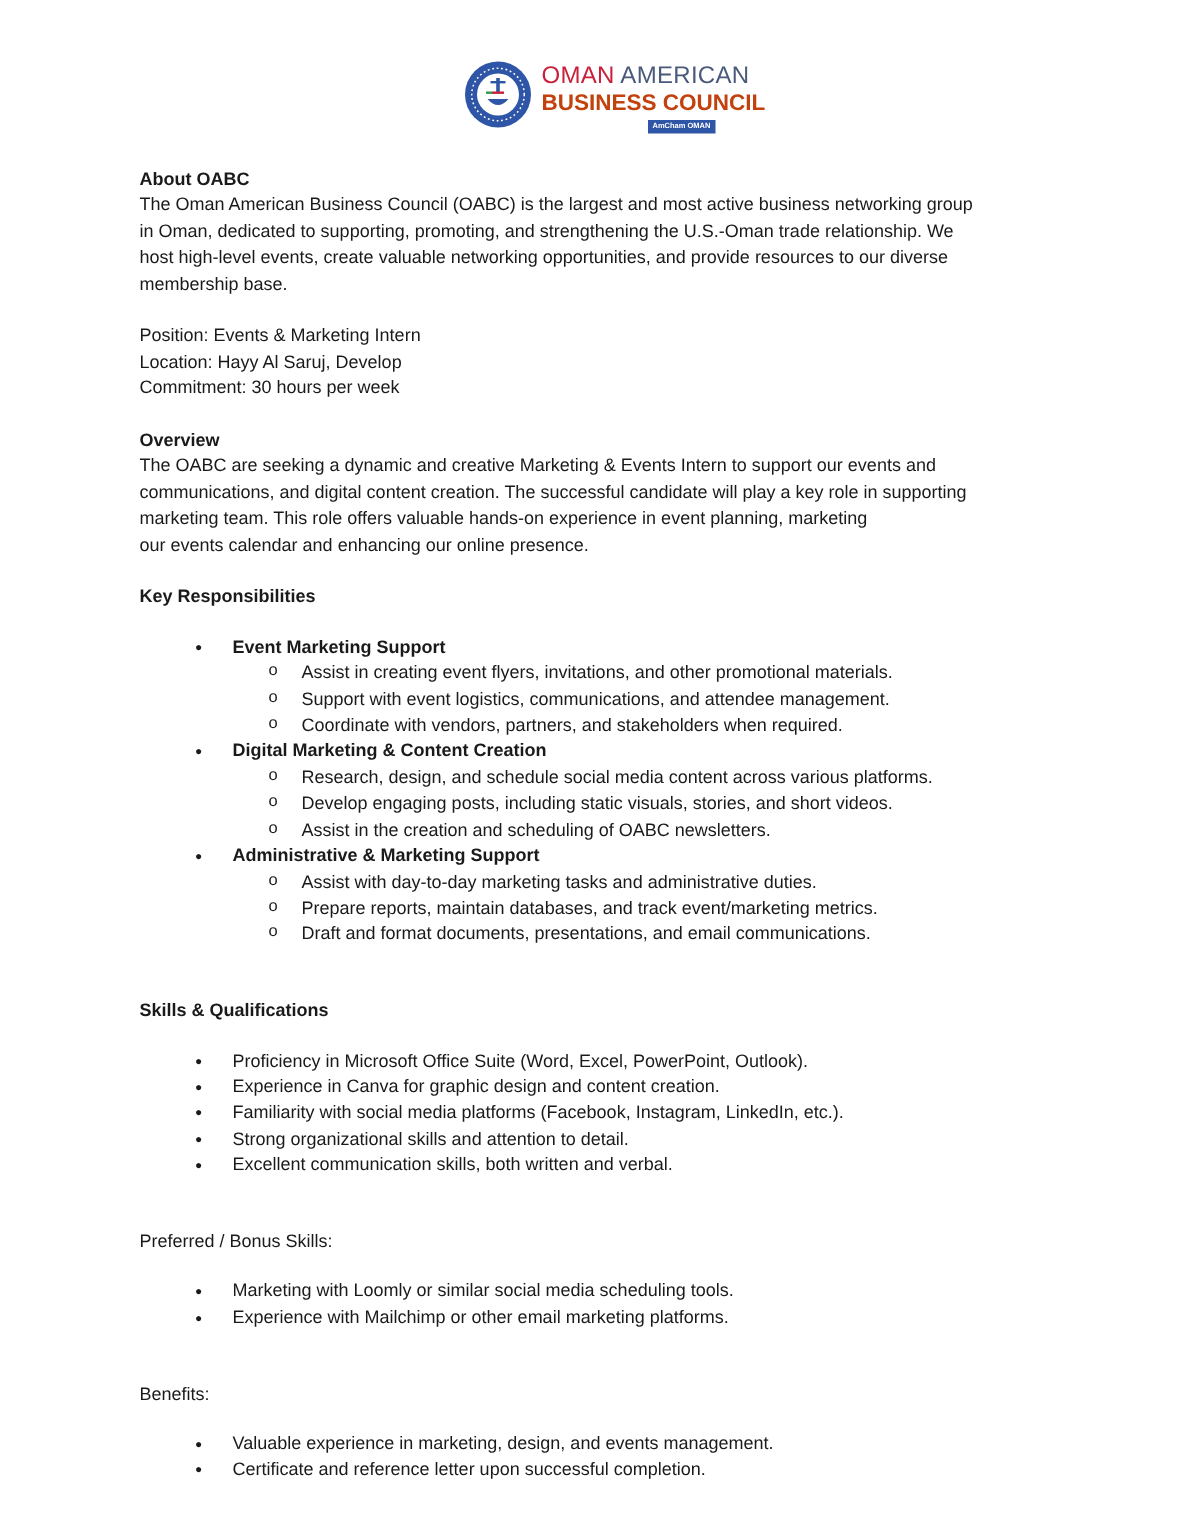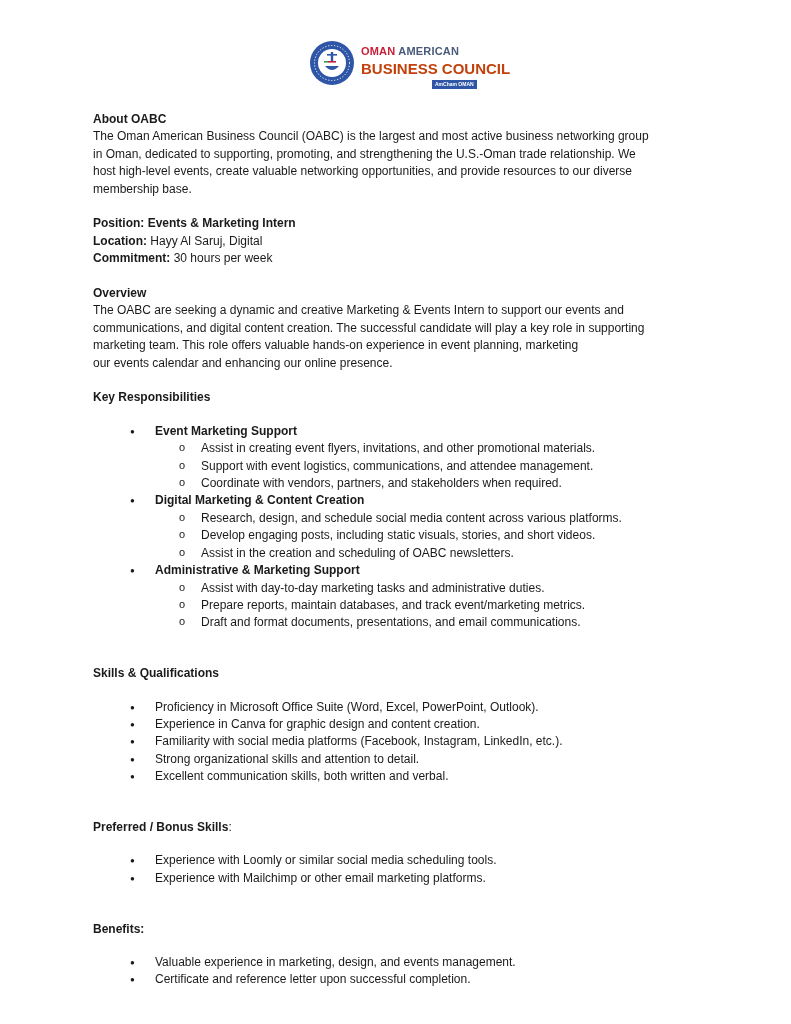--- a/index.html
+++ b/index.html
@@ -1,31 +1,31 @@
 <!DOCTYPE html>
 <html><head>
 <meta charset="utf-8">
 <style>
   html, body { margin: 0; padding: 0; background: #ffffff; }
   body { width: 791px; height: 1024px; position: relative; overflow: hidden;
          font-family: "Liberation Sans", sans-serif; color: #1a1a1a; }
   .logo { position: absolute; left: 309px; top: 38px; width: 190px; height: 56px; }
   .seal { position: absolute; left: 0; top: 2px; width: 46px; height: 46px; }
   .logo-text { position: absolute; left: 52px; top: 4px; }
-  .logo-line1 { font-weight: bold; font-size: 11px; color: #c8203a; letter-spacing: 0.2px; line-height: 18px; white-space: nowrap; }
+  .logo-line1 { font-weight: normal; font-size: 16px; color: #c8203a; letter-spacing: 0.2px; line-height: 18px; white-space: nowrap; }
   .logo-line1 .blue { color: #4a5a7a; }
   .logo-line2 { font-weight: bold; font-size: 15px; color: #c2410c; line-height: 17px; white-space: nowrap; }
   .logo-badge { position: absolute; left: 123px; top: 42px; background: #2f56a6; color: #fff;
                 font-size: 5px; font-weight: bold; padding: 1px 3px; line-height: 7px; white-space: nowrap; }
 
   .doc { position: absolute; left: 93px; top: 111px; width: 620px; font-size: 12px; line-height: 17.4px; }
   .doc p { margin: 0; }
   .h { font-weight: bold; }
   .gap { height: 17.4px; }
-  .b { font-weight: bold; }
+  .b { font-weight: normal; }
   ul.l1 { list-style: none; margin: 16px; padding: 0; }
   ul.l1 > li { position: relative; padding-left: 46px; }
   ul.l1 > li::before { content: "●"; position: absolute; left: 21px; top: 0; font-size: 8px; }
   ul.l2 { list-style: none; margin: 0; padding: 0; }
   ul.l2 > li { position: relative; padding-left: 46px; }
   ul.l2 > li::before { content: "o"; position: absolute; left: 24px; top: -1px; font-size: 11px; }
   .t-bold { font-weight: bold; }
 </style>
 </head>
 <body>
@@ -54,21 +54,21 @@
     <p class="h">About OABC</p>
     <p>The Oman American Business Council (OABC) is the largest and most active business networking group</p>
     <p>in Oman, dedicated to supporting, promoting, and strengthening the U.S.-Oman trade relationship. We</p>
     <p>host high-level events, create valuable networking opportunities, and provide resources to our diverse</p>
     <p>membership base.</p>
   </section>
   <div class="gap"></div>
 
   <section>
     <p><span class="b">Position: Events &amp; Marketing Intern</span></p>
-    <p><span class="b">Location:</span><span> Hayy Al Saruj, Digital</span></p>
+    <p><span class="b">Location:</span><span> Hayy Al Saruj, Develop</span></p>
     <p><span class="b">Commitment:</span><span> 30 hours per week</span></p>
   </section>
   <div class="gap"></div>
 
   <section>
     <p class="h">Overview</p>
     <p>The OABC are seeking a dynamic and creative Marketing &amp; Events Intern to support our events and</p>
     <p>communications, and digital content creation. The successful candidate will play a key role in supporting</p>
     <p>marketing team. This role offers valuable hands-on experience in event planning, marketing</p>
     <p>our events calendar and enhancing our online presence.</p>
@@ -114,21 +114,21 @@
       <li>Familiarity with social media platforms (Facebook, Instagram, LinkedIn, etc.).</li>
       <li>Strong organizational skills and attention to detail.</li>
       <li>Excellent communication skills, both written and verbal.</li>
     </ul>
   </section>
   <div class="gap"></div>
 
   <section>
     <p><span class="b">Preferred / Bonus Skills</span><span>:</span></p>
     <ul class="l1">
-      <li>Experience with Loomly or similar social media scheduling tools.</li>
+      <li>Marketing with Loomly or similar social media scheduling tools.</li>
       <li>Experience with Mailchimp or other email marketing platforms.</li>
     </ul>
   </section>
   <div class="gap"></div>
 
   <section>
     <p><span class="b">Benefits</span><span class="b">:</span></p>
     <ul class="l1">
       <li>Valuable experience in marketing, design, and events management.</li>
       <li>Certificate and reference letter upon successful completion.</li>

